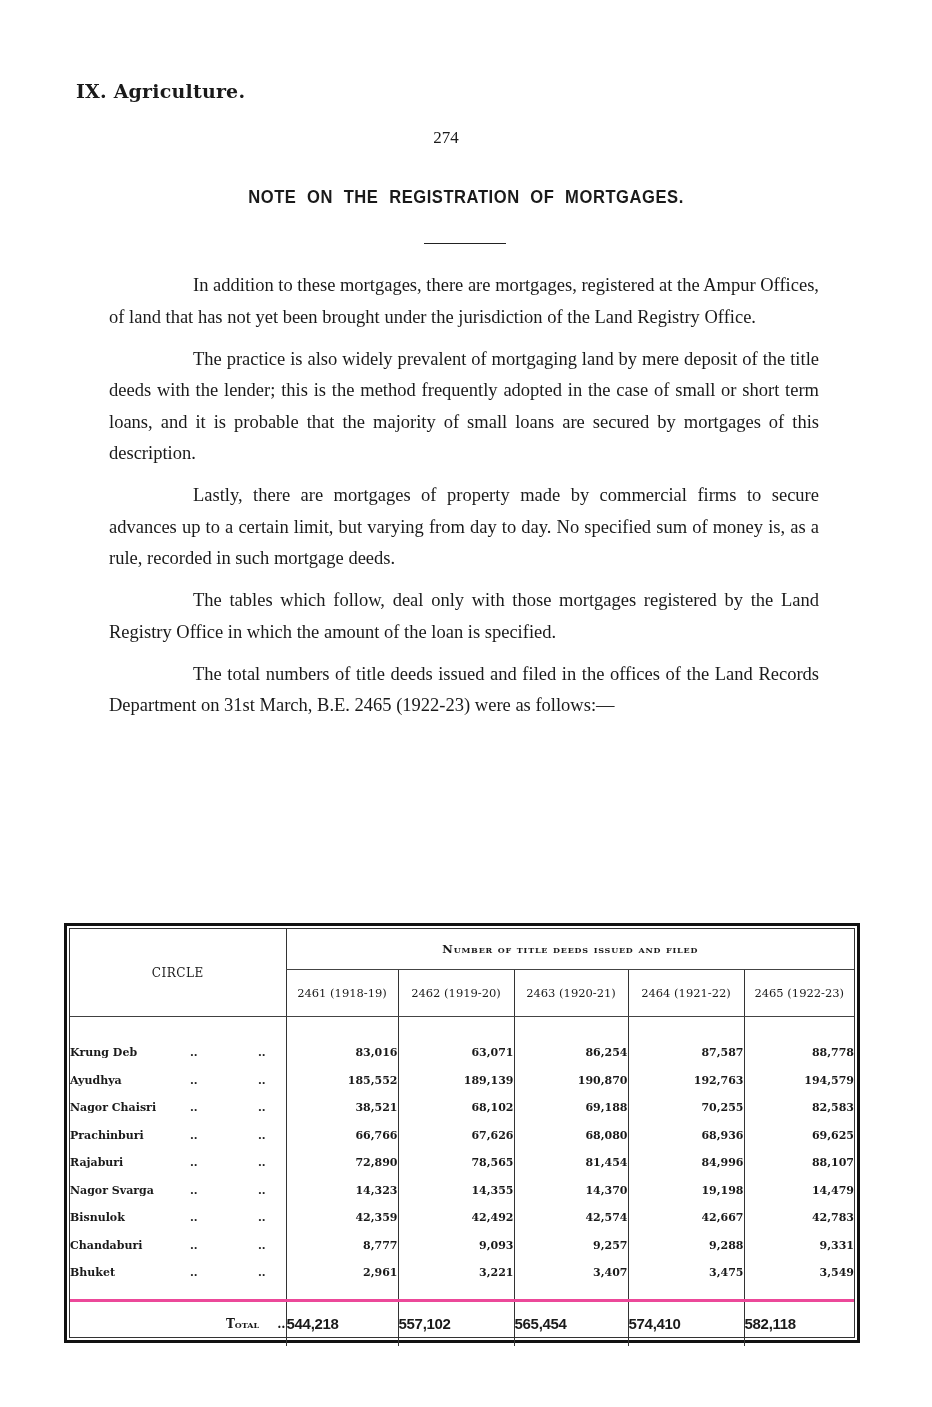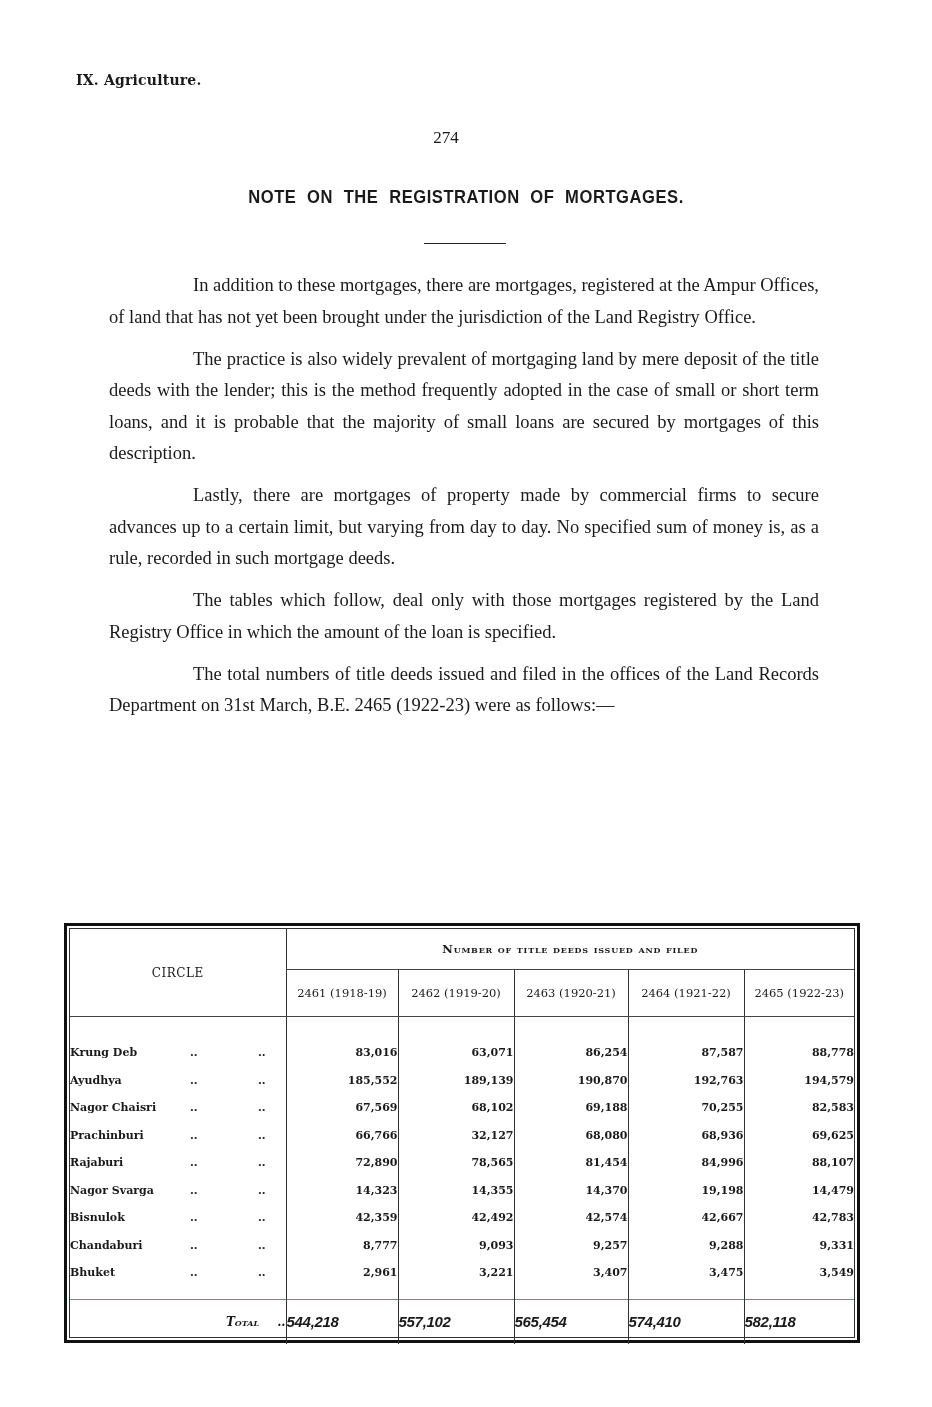--- a/index.html
+++ b/index.html
@@ -2,22 +2,22 @@
 <html><head>
   <meta charset="utf-8">
   <style>
     html, body { margin: 0; padding: 0; background: #ffffff; }
     body {
       width: 932px; height: 1407px; position: relative; overflow: hidden;
       color: #1a1a1a;
       font-family: "Liberation Serif", "DejaVu Serif", serif;
     }
     .section-header {
-      position: absolute; left: 76px; top: 72px;
-      font-family: "DejaVu Serif", serif; font-weight: bold; font-size: 14px;
+      position: absolute; left: 76px; top: 80px;
+      font-family: "DejaVu Serif", serif; font-weight: bold; font-size: 19px;
       letter-spacing: 0.2px;
     }
     .page-number {
       position: absolute; left: 0; width: 892px; top: 128px; text-align: center;
       font-size: 17px;
     }
     .title {
       position: absolute; left: 0; width: 932px; top: 187px; text-align: center;
       font-family: "Liberation Sans", sans-serif; font-weight: bold; font-size: 18px;
       letter-spacing: 0.6px; word-spacing: 6px; transform: scaleX(0.92);
@@ -64,21 +64,21 @@
     td.name {
       padding-left: 10px; text-align: left; height: 27.5px; white-space: nowrap;
       font-size: 11px;
     }
     .name-wrap { position: relative; display: flex; align-items: center; }
     .name-wrap .n { width: 120px; }
     .name-wrap .d1 { width: 68px; }
     .name-wrap .d2 { }
     td.num { text-align: right; padding-right: 42px; font-size: 11px; }
     tr.bottom-spacer td { height: 12px; }
-    tr.total td { border-top: 1px solid #ec4899; height: 44px; font-style: italic; }
+    tr.total td { border-top: 3px solid #ec4899; height: 44px; }
     td.total-label { text-align: right; padding-right: 12px; font-variant: small-caps; font-size: 12px; font-weight: bold; }
     td.total-label .dots { margin-left: 18px; }
     td.total-num {
       font-family: "Liberation Sans", sans-serif; font-weight: bold; font-size: 15px;
       text-align: left; letter-spacing: -0.3px;
     }
   </style>
 </head>
 <body>
 
@@ -158,36 +158,36 @@
           <td class="num vsep">194,579</td>
         </tr>
         <tr>
           <td class="name">
               <div class="name-wrap">
                 <span class="n">Nagor Chaisri</span>
                 <span class="d1">..</span>
                 <span class="d2">..</span>
               </div>
             </td>
-          <td class="num vsep">67,569</td>
+          <td class="num vsep">38,521</td>
           <td class="num vsep">68,102</td>
           <td class="num vsep">69,188</td>
           <td class="num vsep">70,255</td>
           <td class="num vsep">82,583</td>
         </tr>
         <tr>
           <td class="name">
               <div class="name-wrap">
                 <span class="n">Prachinburi</span>
                 <span class="d1">..</span>
                 <span class="d2">..</span>
               </div>
             </td>
           <td class="num vsep">66,766</td>
-          <td class="num vsep">32,127</td>
+          <td class="num vsep">67,626</td>
           <td class="num vsep">68,080</td>
           <td class="num vsep">68,936</td>
           <td class="num vsep">69,625</td>
         </tr>
         <tr>
           <td class="name">
               <div class="name-wrap">
                 <span class="n">Rajaburi</span>
                 <span class="d1">..</span>
                 <span class="d2">..</span>

